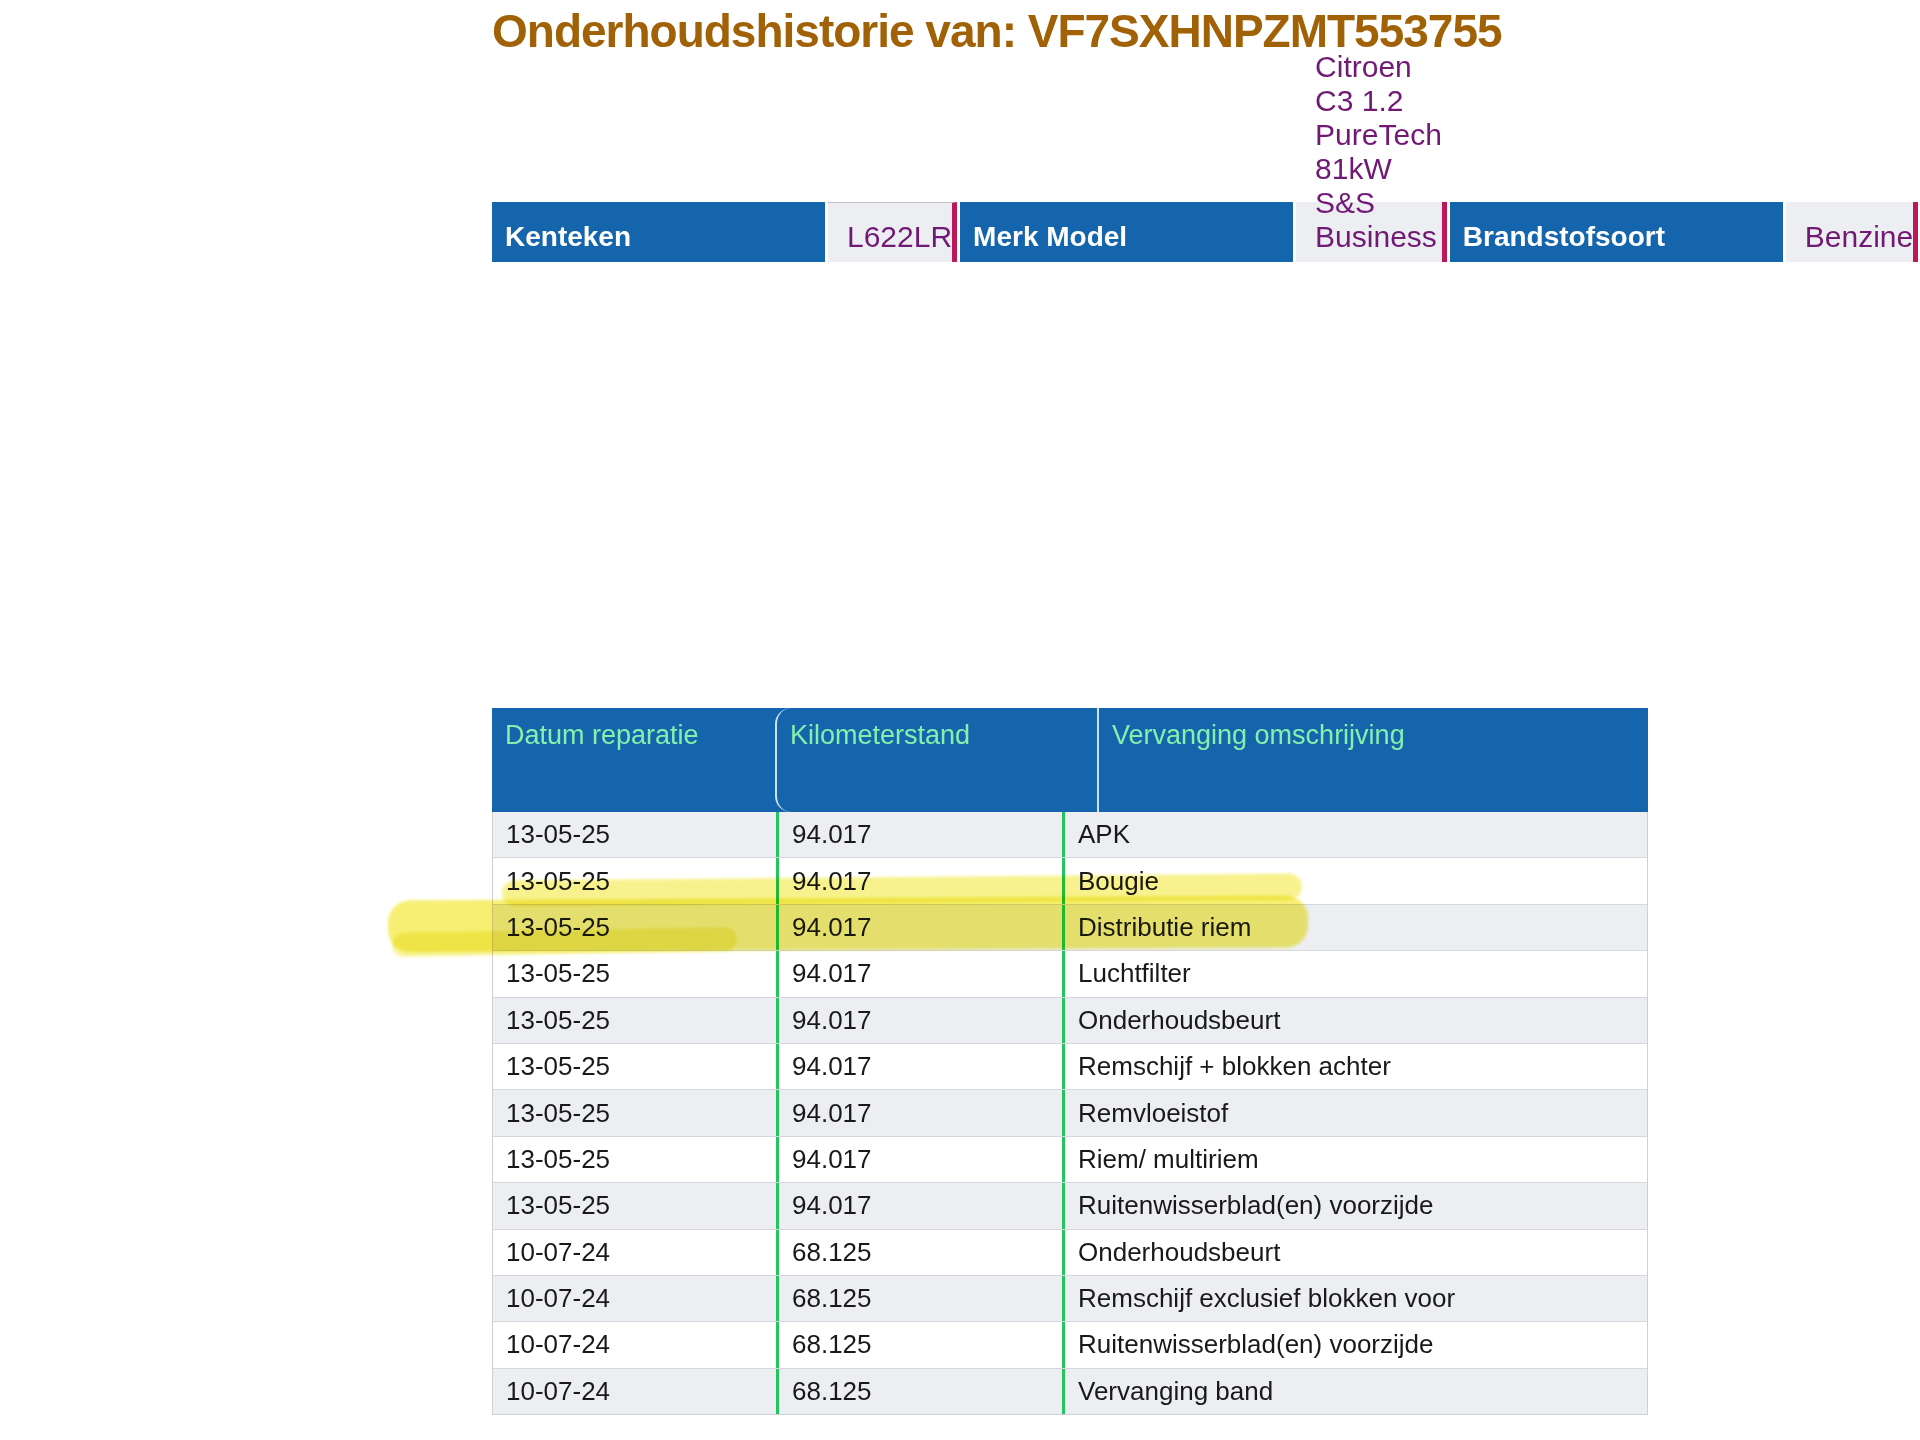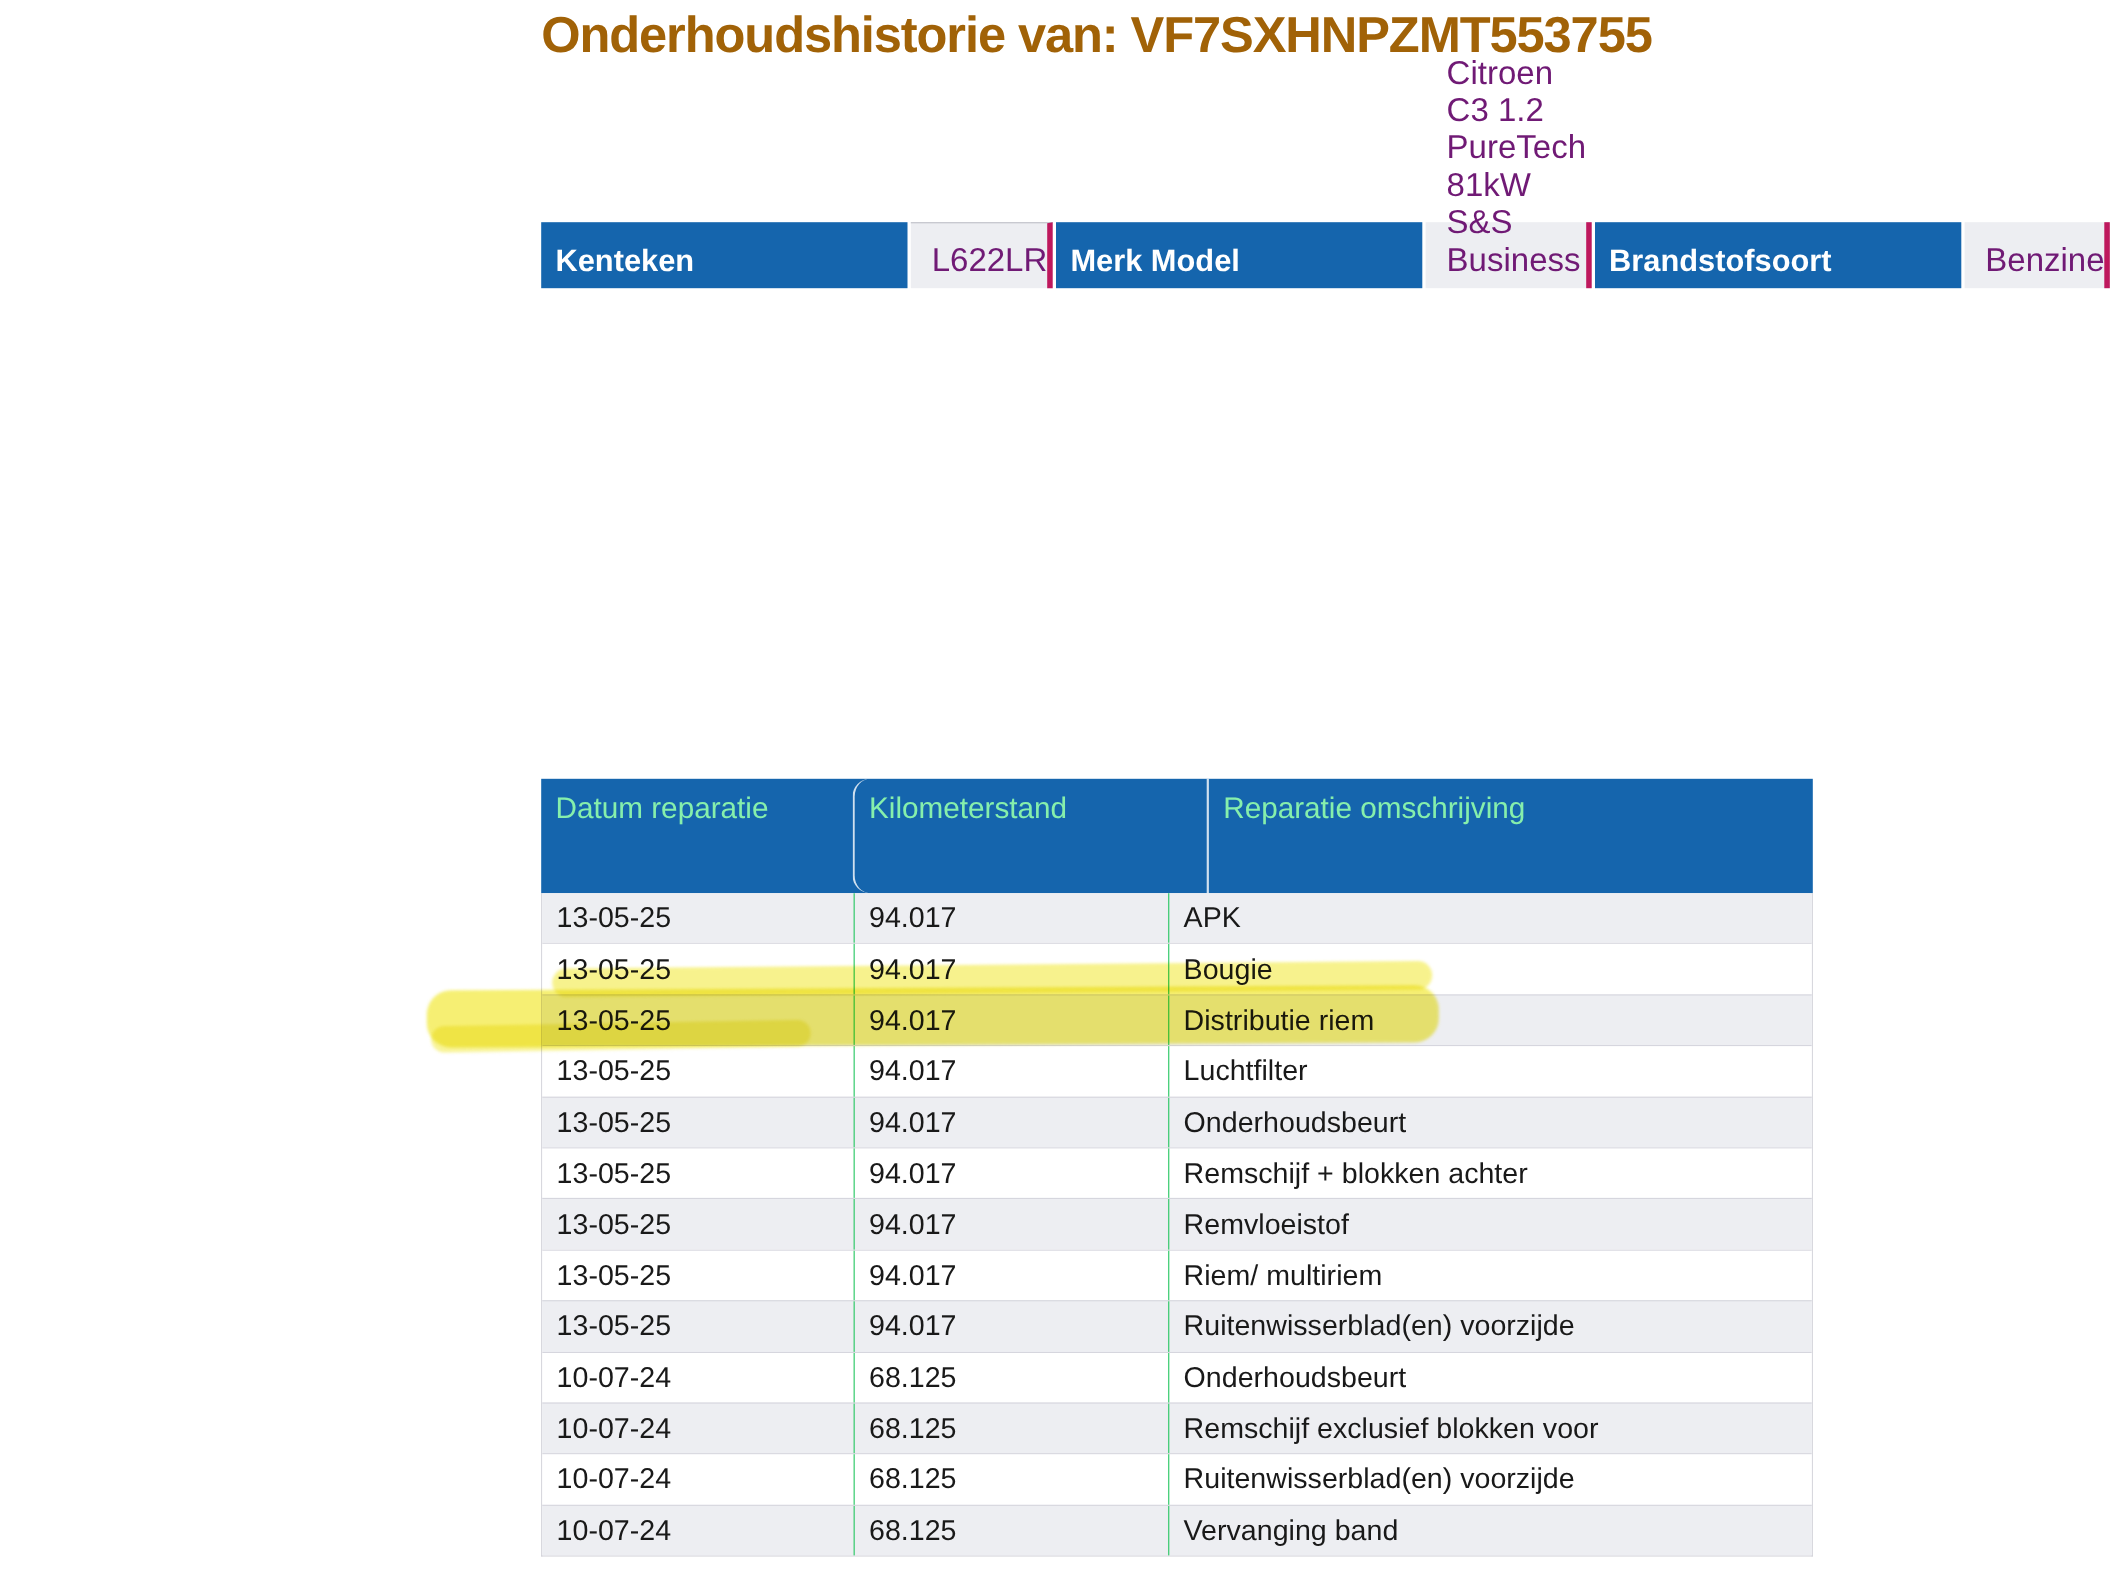--- a/index.html
+++ b/index.html
@@ -60,21 +60,21 @@
   }
   .h-row{display:flex;height:45.4px;background:#ffffff;}
   .h-row.alt{background:var(--gray,#edeef2);}
   .h-row + .h-row{border-top:1px solid #d6d6de;}
   .cell{
     box-sizing:border-box;height:100%;
     display:flex;align-items:center;
     font-size:26px;color:#191919;
     padding-left:13px;white-space:nowrap;overflow:hidden;
   }
-  .cell + .cell{border-left:1px solid #22c55e;}
+  .cell + .cell{border-left:3px solid #22c55e;}
   .cell-date{width:283px;flex:none;}
   .cell-km{width:286px;flex:none;}
   .cell-desc{flex:1;}
   
   .hl{
     position:absolute;
     background:var(--yellow,#f0e61c);
     mix-blend-mode:multiply;
     filter:blur(1.5px);
     pointer-events:none;
@@ -110,21 +110,21 @@
   <div class="info-row">
     <div class="info-label">Datum deel1</div>
     <div class="info-value">28-06-21</div>
   </div>
 </div>
 
   <div class="history">
     <div class="history-header">
       <div class="h-cell h-col-date">Datum reparatie</div>
       <div class="h-cell h-col-km">Kilometerstand</div>
-      <div class="h-cell h-col-desc">Reparatie omschrijving</div>
+      <div class="h-cell h-col-desc">Vervanging omschrijving</div>
     </div>
     <div class="history-body" id="history-body">
   <div class="h-row alt">
     <div class="cell cell-date">13-05-25</div>
     <div class="cell cell-km">94.017</div>
     <div class="cell cell-desc">APK</div>
   </div>
 
   <div class="h-row">
     <div class="cell cell-date">13-05-25</div>

